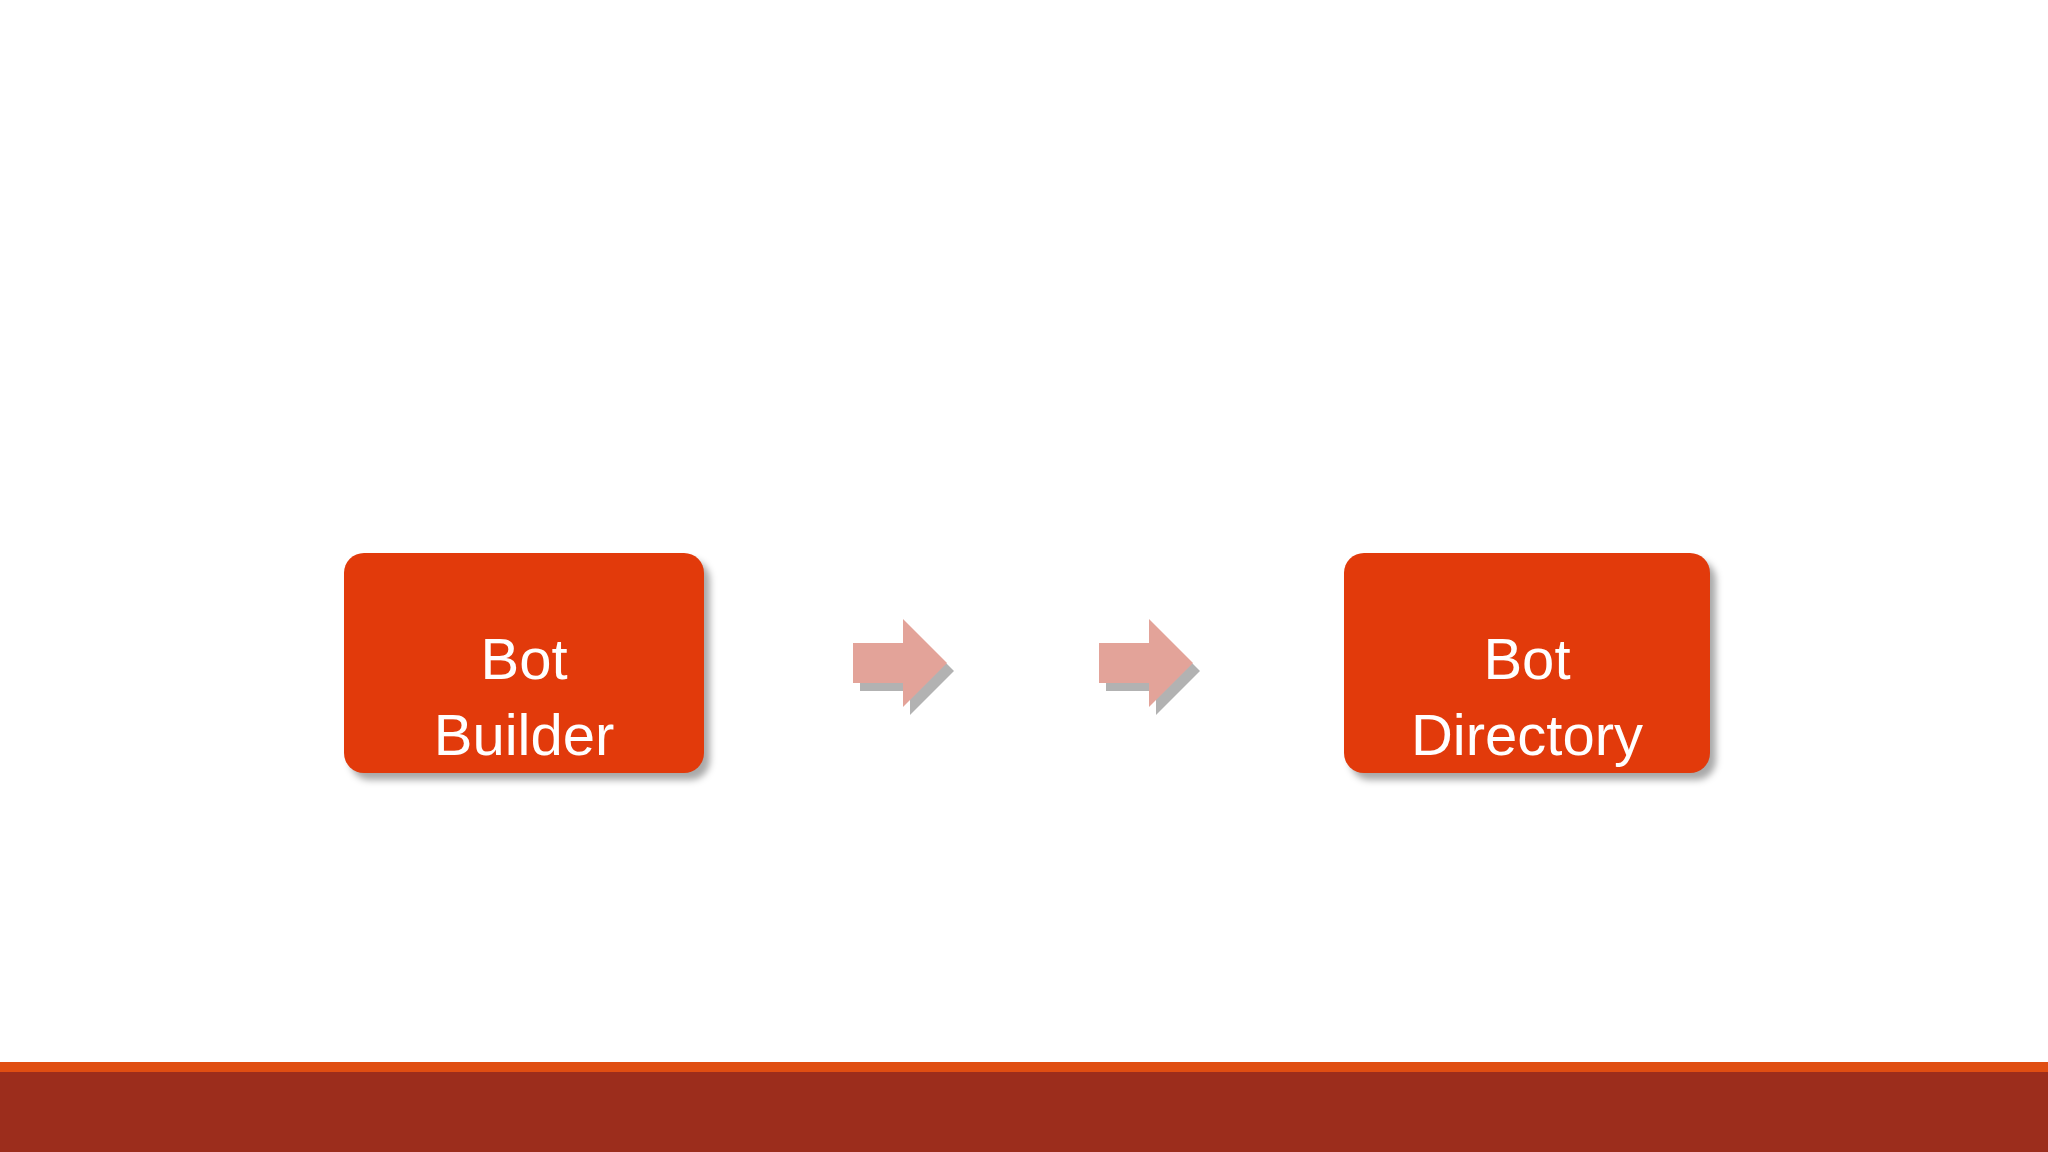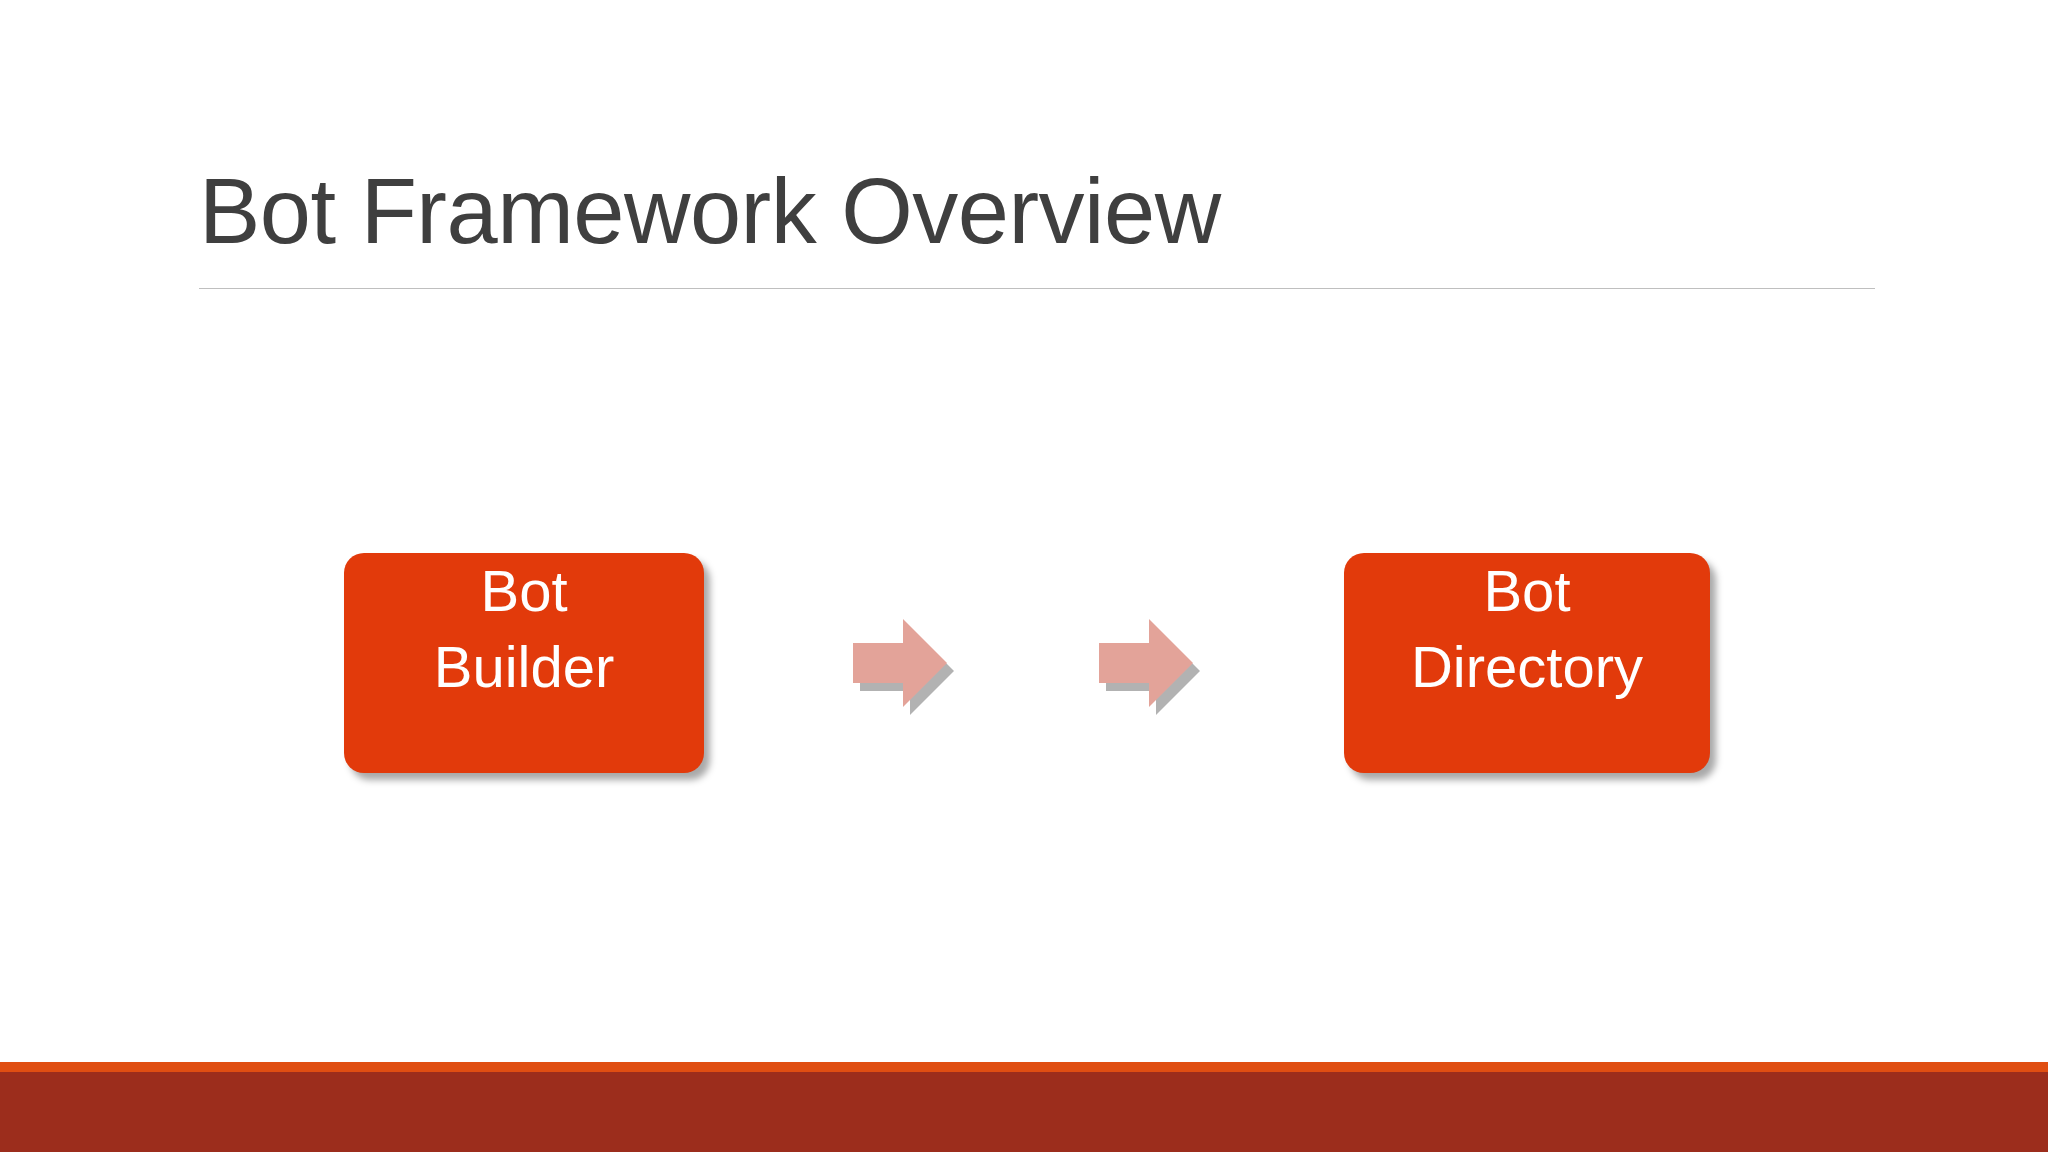--- a/index.html
+++ b/index.html
@@ -64,21 +64,21 @@
   }
 
   .flow-box {
     position: relative;
     width: 362px;
     height: 220px;
     border-radius: 20px;
     background: #e23a0b;
     box-shadow: 6px 7px 7px rgba(0,0,0,0.34);
     display: flex;
-    align-items: flex-start;
+    align-items: flex-end;
     justify-content: center;
     box-sizing: border-box;
   }
   .flow-box.narrow { width: 360px; }
   .flow-box.wide   { width: 366px; }
 
   .flow-box-label {
     font-family: "Liberation Sans", sans-serif;
     font-weight: 400;
     font-size: 58px;
@@ -119,24 +119,20 @@
     width: 2048px;
     height: 80px;
     background: #9c2d1c;
   }
 </style>
 </head>
 <body>
 
 <div id="slide">
 
-  <div class="title-block">
-    <h1 class="slide-title">Bot Framework Overview</h1>
-    <div class="title-rule"></div>
-  </div>
 
   <div class="flow">
 
     <div class="flow-box narrow">
       <span class="flow-box-label">Bot
 Builder</span>
     </div>
 
     <div class="flow-arrow">
       <svg viewBox="0 0 100 96" xmlns="http://www.w3.org/2000/svg" aria-hidden="true">

